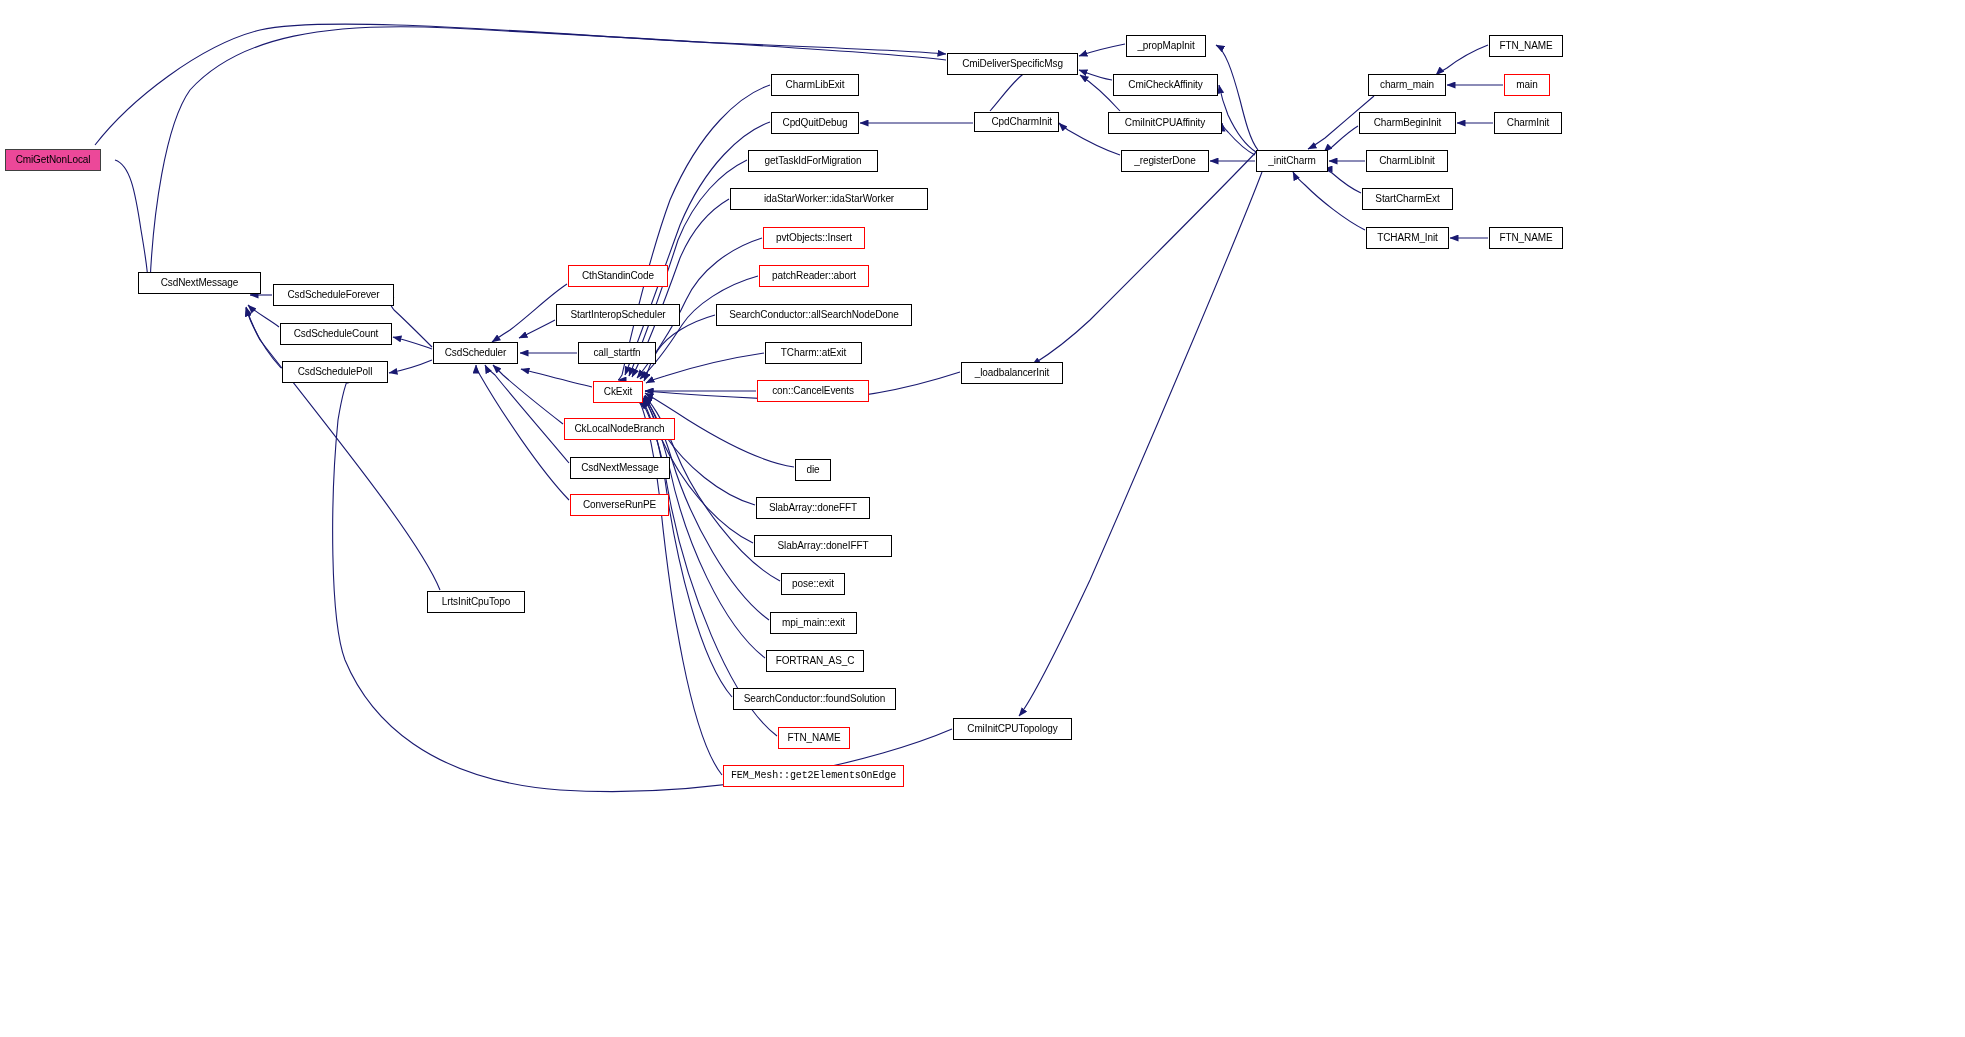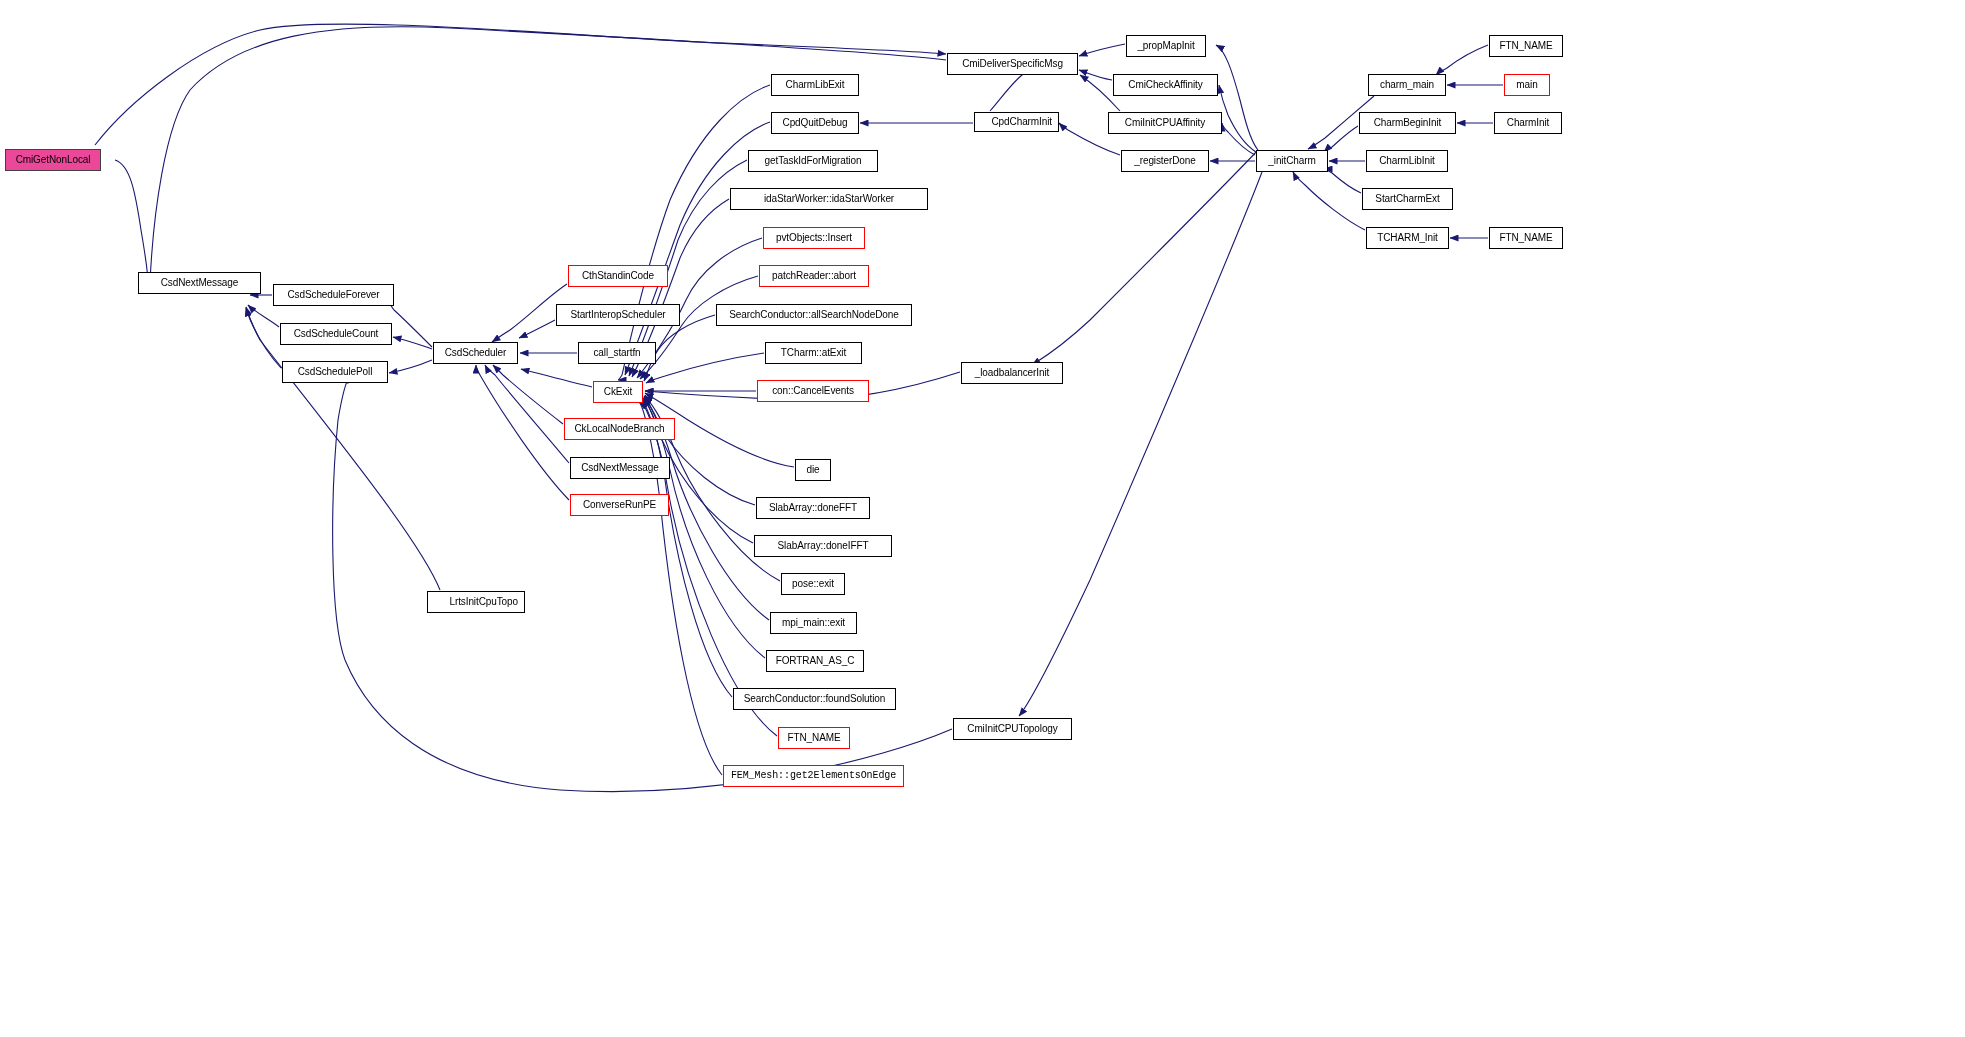--- a/index.html
+++ b/index.html
@@ -157,21 +157,21 @@
       </div>
       <div class="node red" style="left: 564px; top: 418px; width: 111px; height: 22px;">
         <span class="node-label">CkLocalNodeBranch</span>
       </div>
       <div class="node" style="left: 570px; top: 457px; width: 100px; height: 22px;">
         <span class="node-label">CsdNextMessage</span>
       </div>
       <div class="node red" style="left: 570px; top: 494px; width: 99px; height: 22px;">
         <span class="node-label">ConverseRunPE</span>
       </div>
-      <div class="node" style="left: 427px; top: 591px; width: 98px; height: 22px; justify-content: flex-end;">
+      <div class="node" style="left: 427px; top: 591px; width: 98px; height: 22px;">
         <span class="node-label">LrtsInitCpuTopo</span>
       </div>
       <div class="node" style="left: 771px; top: 74px; width: 88px; height: 22px;">
         <span class="node-label">CharmLibExit</span>
       </div>
       <div class="node" style="left: 771px; top: 112px; width: 88px; height: 22px;">
         <span class="node-label">CpdQuitDebug</span>
       </div>
       <div class="node" style="left: 748px; top: 150px; width: 130px; height: 22px;">
         <span class="node-label">getTaskIdForMigration</span>

